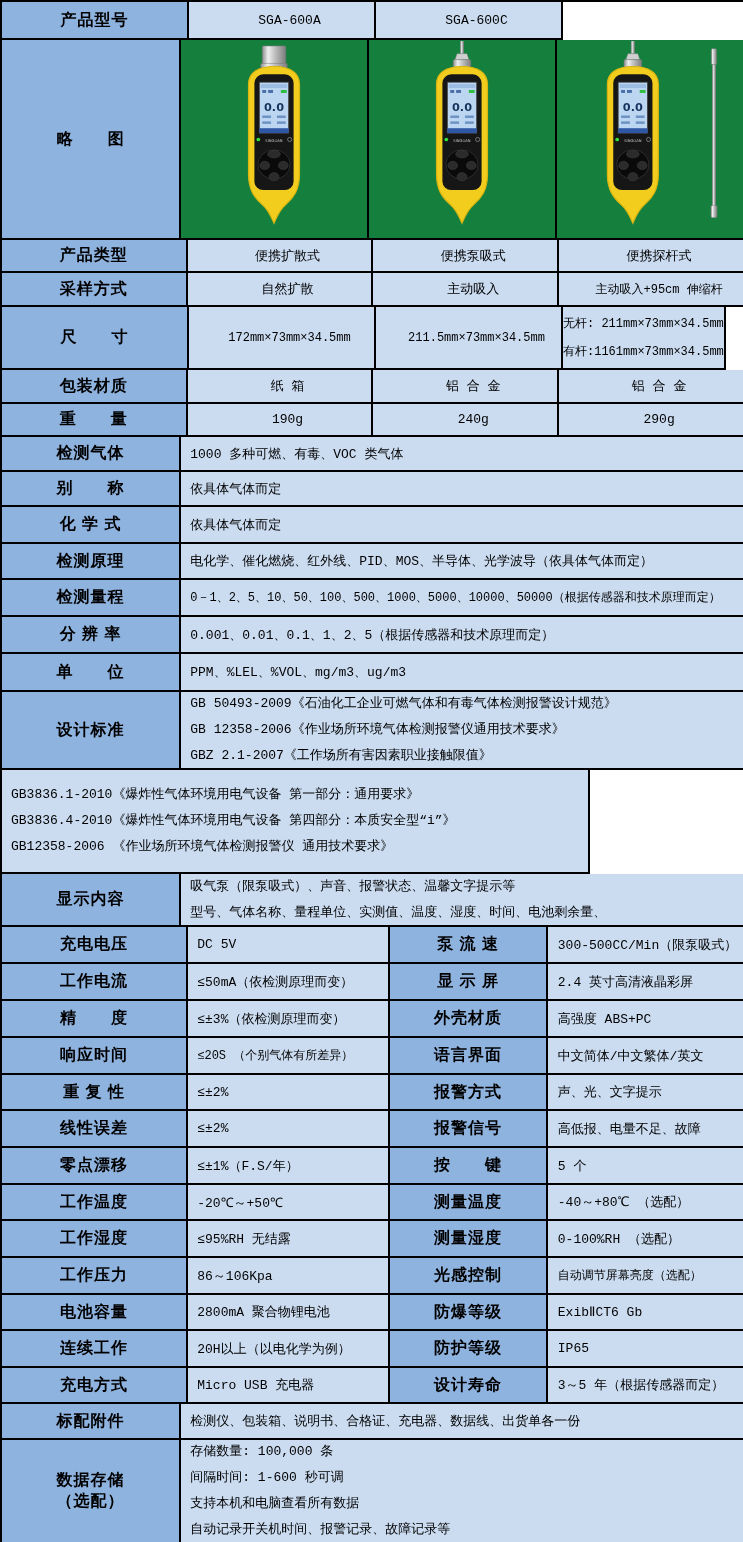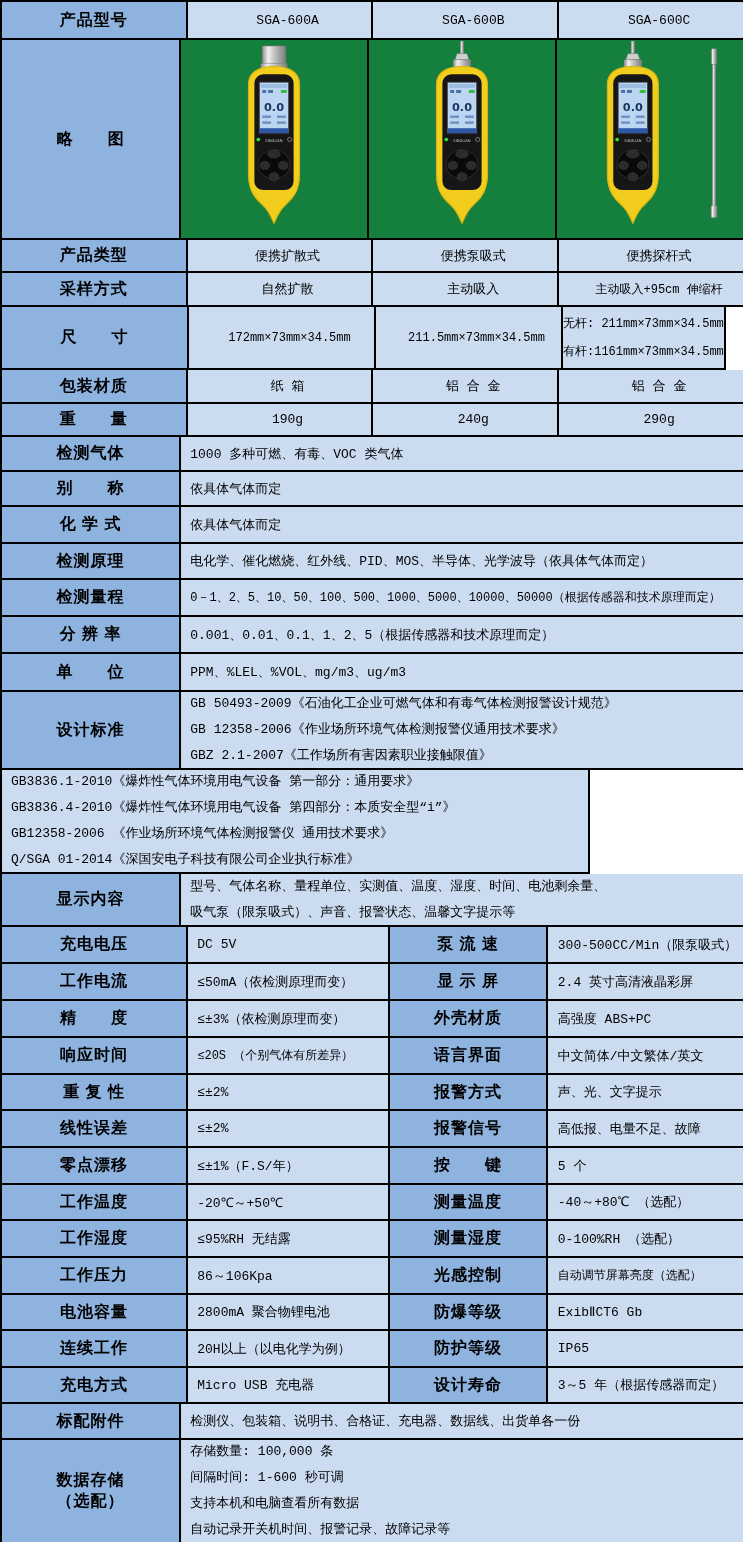--- a/index.html
+++ b/index.html
@@ -61,21 +61,20 @@
       <ellipse cx="70" cy="138.5" rx="5" ry="4.2" fill="#2b2b2b" stroke="#3d3d3d" stroke-width="0.6"></ellipse>
     </g>
   </defs>
 </svg>
 
 <div class="tbl">
 
   <div class="row" style="height:38px">
     <div class="c lbl">产品型号</div>
     <div class="c v v3">SGA-600A</div>
-    <div class="c v v3">SGA-600B</div>
     <div class="c v v3">SGA-600C</div>
   </div>
 
   <div class="row" style="height:200px">
     <div class="c lbl">略　　图</div>
     <div class="c imgc">
       <svg viewBox="0 0 140 200" width="138" height="196">
         <rect x="58" y="5" width="24" height="20" rx="1.5" fill="url(#chrome)" stroke="#777" stroke-width="0.6"></rect>
         <rect x="56.5" y="23" width="27" height="5" rx="1" fill="url(#chrome)" stroke="#777" stroke-width="0.5"></rect>
         <use href="#devbody"></use>
@@ -182,29 +181,28 @@
       <div>GB 12358-2006《作业场所环境气体检测报警仪通用技术要求》</div>
       <div>GBZ 2.1-2007《工作场所有害因素职业接触限值》</div>
     </div>
   </div>
 
   <div class="row" style="height:104px">
     <div class="c v vfull multi">
       <div>GB3836.1-2010《爆炸性气体环境用电气设备  第一部分：通用要求》</div>
       <div>GB3836.4-2010《爆炸性气体环境用电气设备  第四部分：本质安全型“i”》</div>
       <div>GB12358-2006 《作业场所环境气体检测报警仪  通用技术要求》</div>
-      <div>Q/SGA 01-2014《深国安电子科技有限公司企业执行标准》</div>
     </div>
   </div>
 
   <div class="row" style="height:53px">
     <div class="c lbl">显示内容</div>
     <div class="c v vfull multi">
+      <div>吸气泵（限泵吸式）、声音、报警状态、温馨文字提示等</div>
       <div>型号、气体名称、量程单位、实测值、温度、湿度、时间、电池剩余量、</div>
-      <div>吸气泵（限泵吸式）、声音、报警状态、温馨文字提示等</div>
     </div>
   </div>
 
   <div class="row" style="height:37px">
     <div class="c lbl">充电电压</div>
     <div class="c v p1">DC 5V</div>
     <div class="c pl">泵 流 速</div>
     <div class="c v p2">300-500CC/Min（限泵吸式）</div>
   </div>
   <div class="row" style="height:37px">

